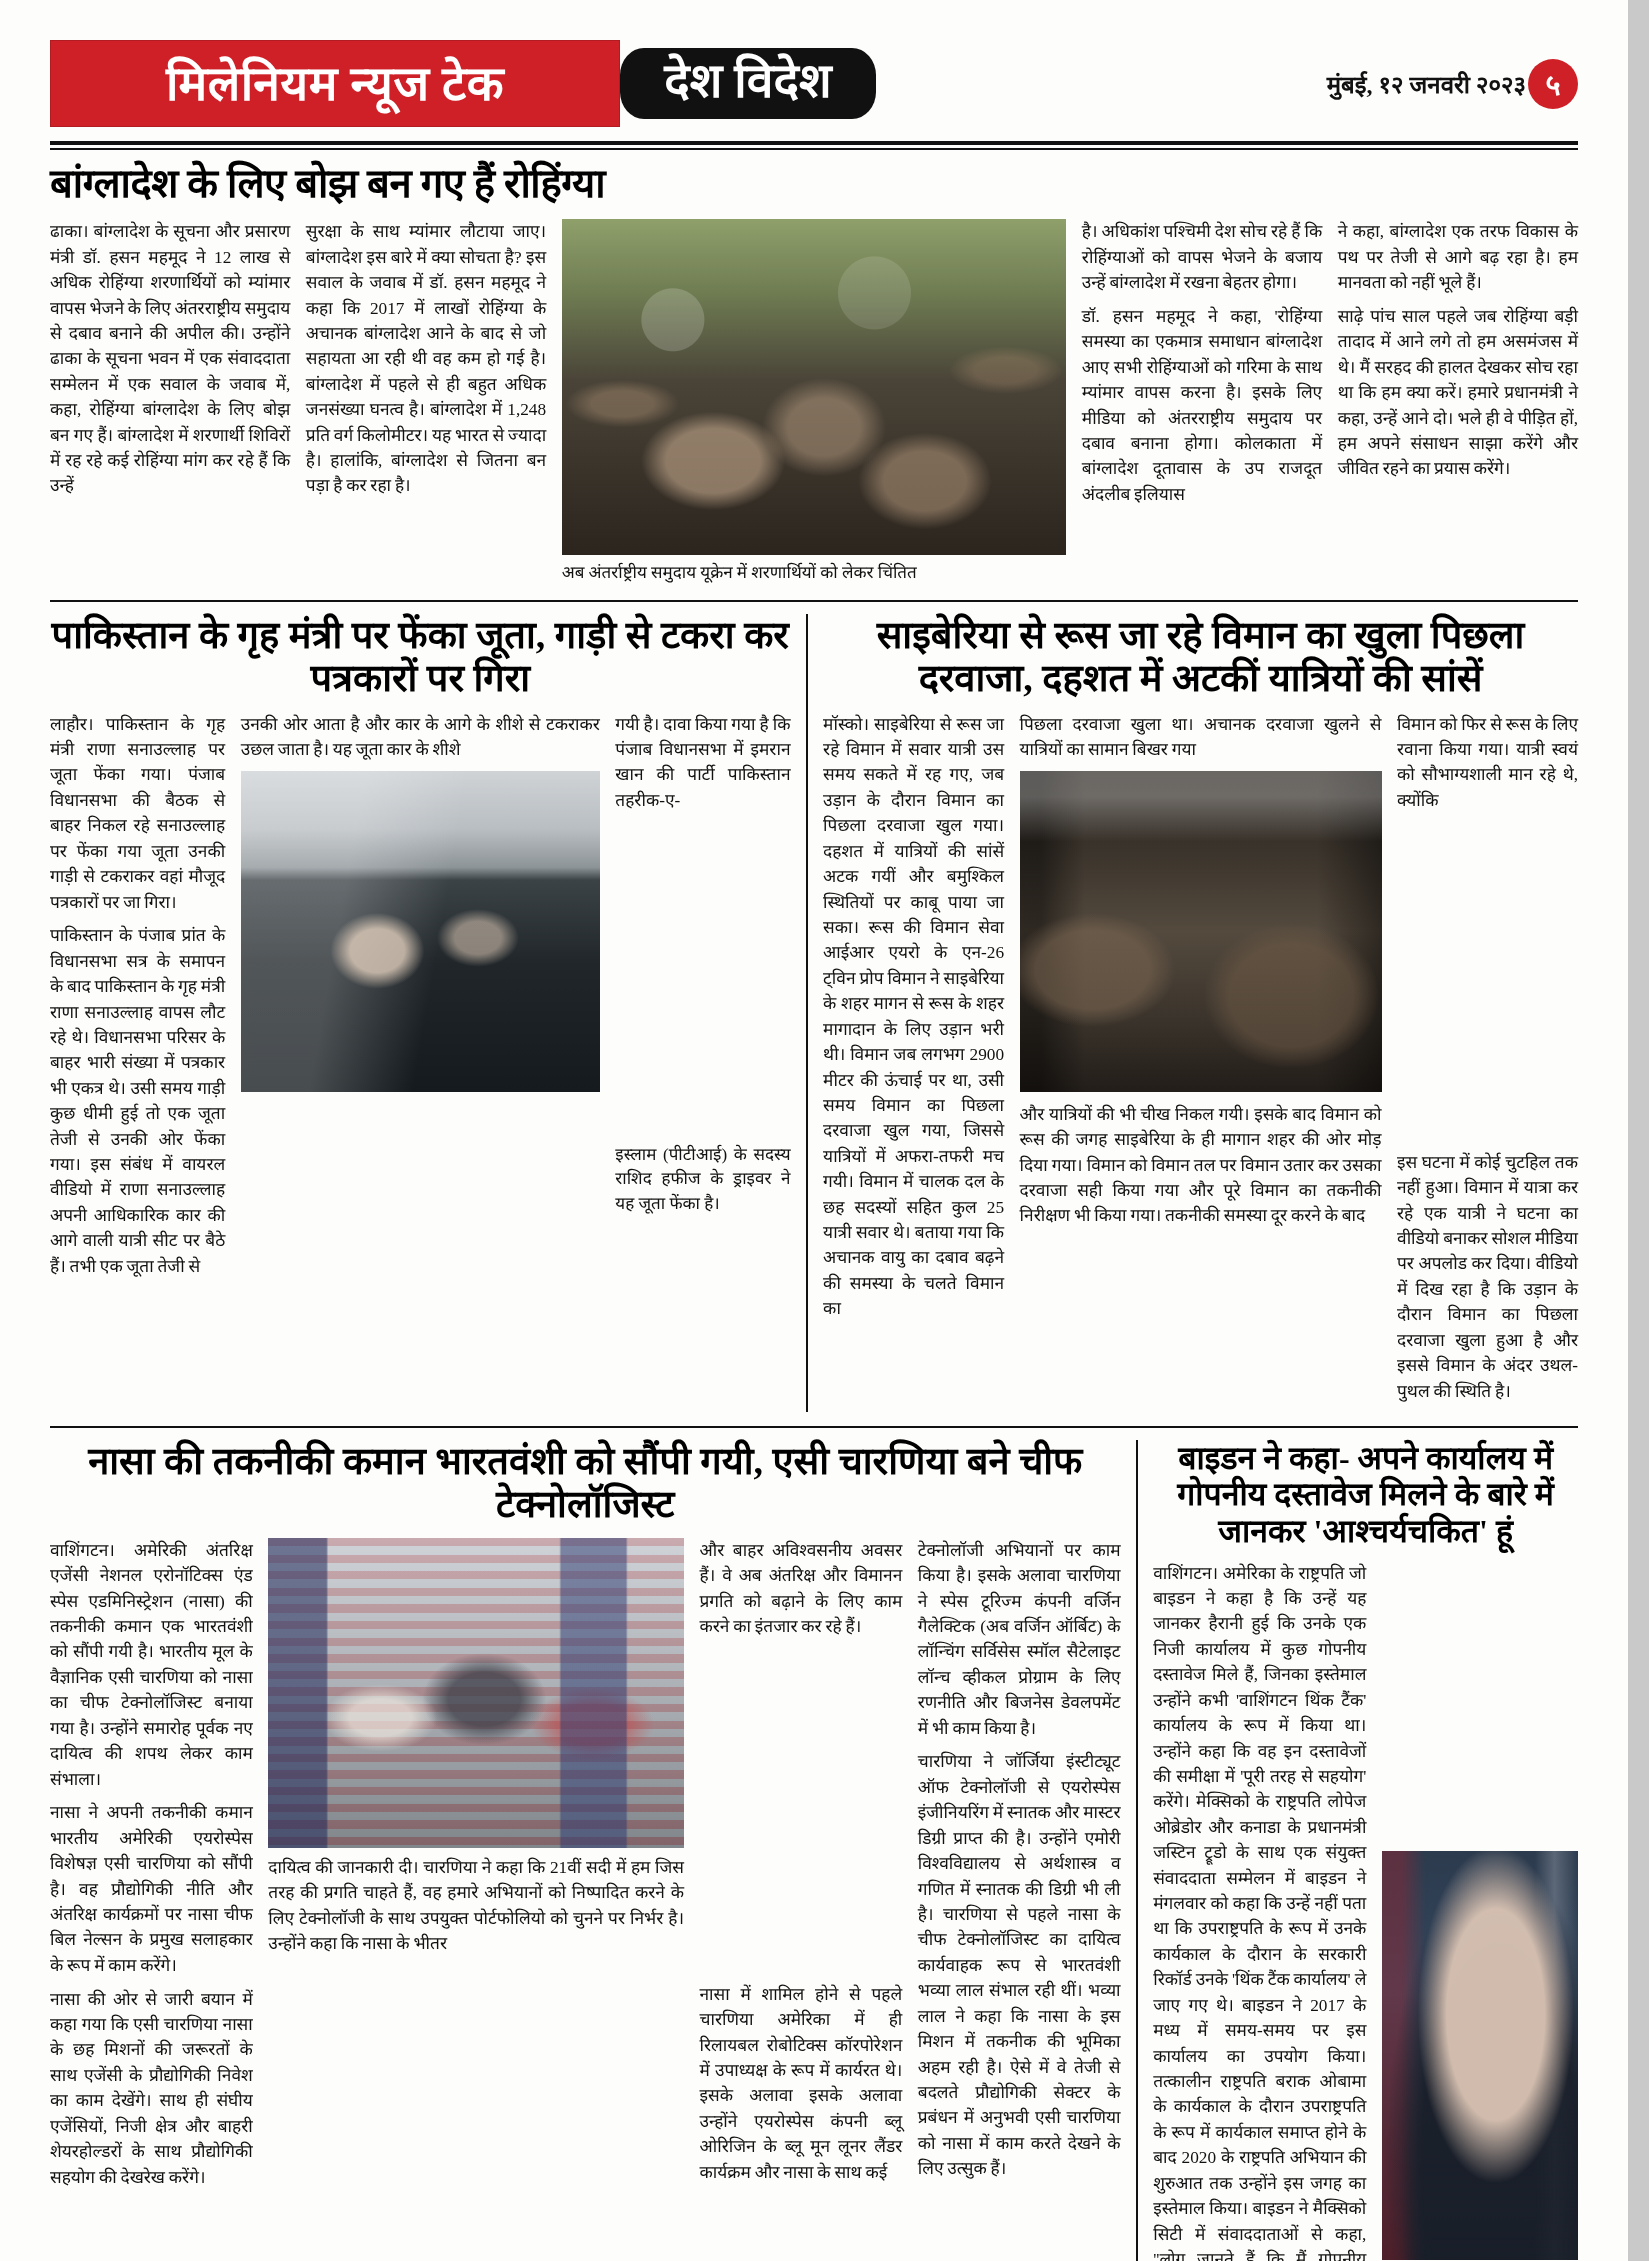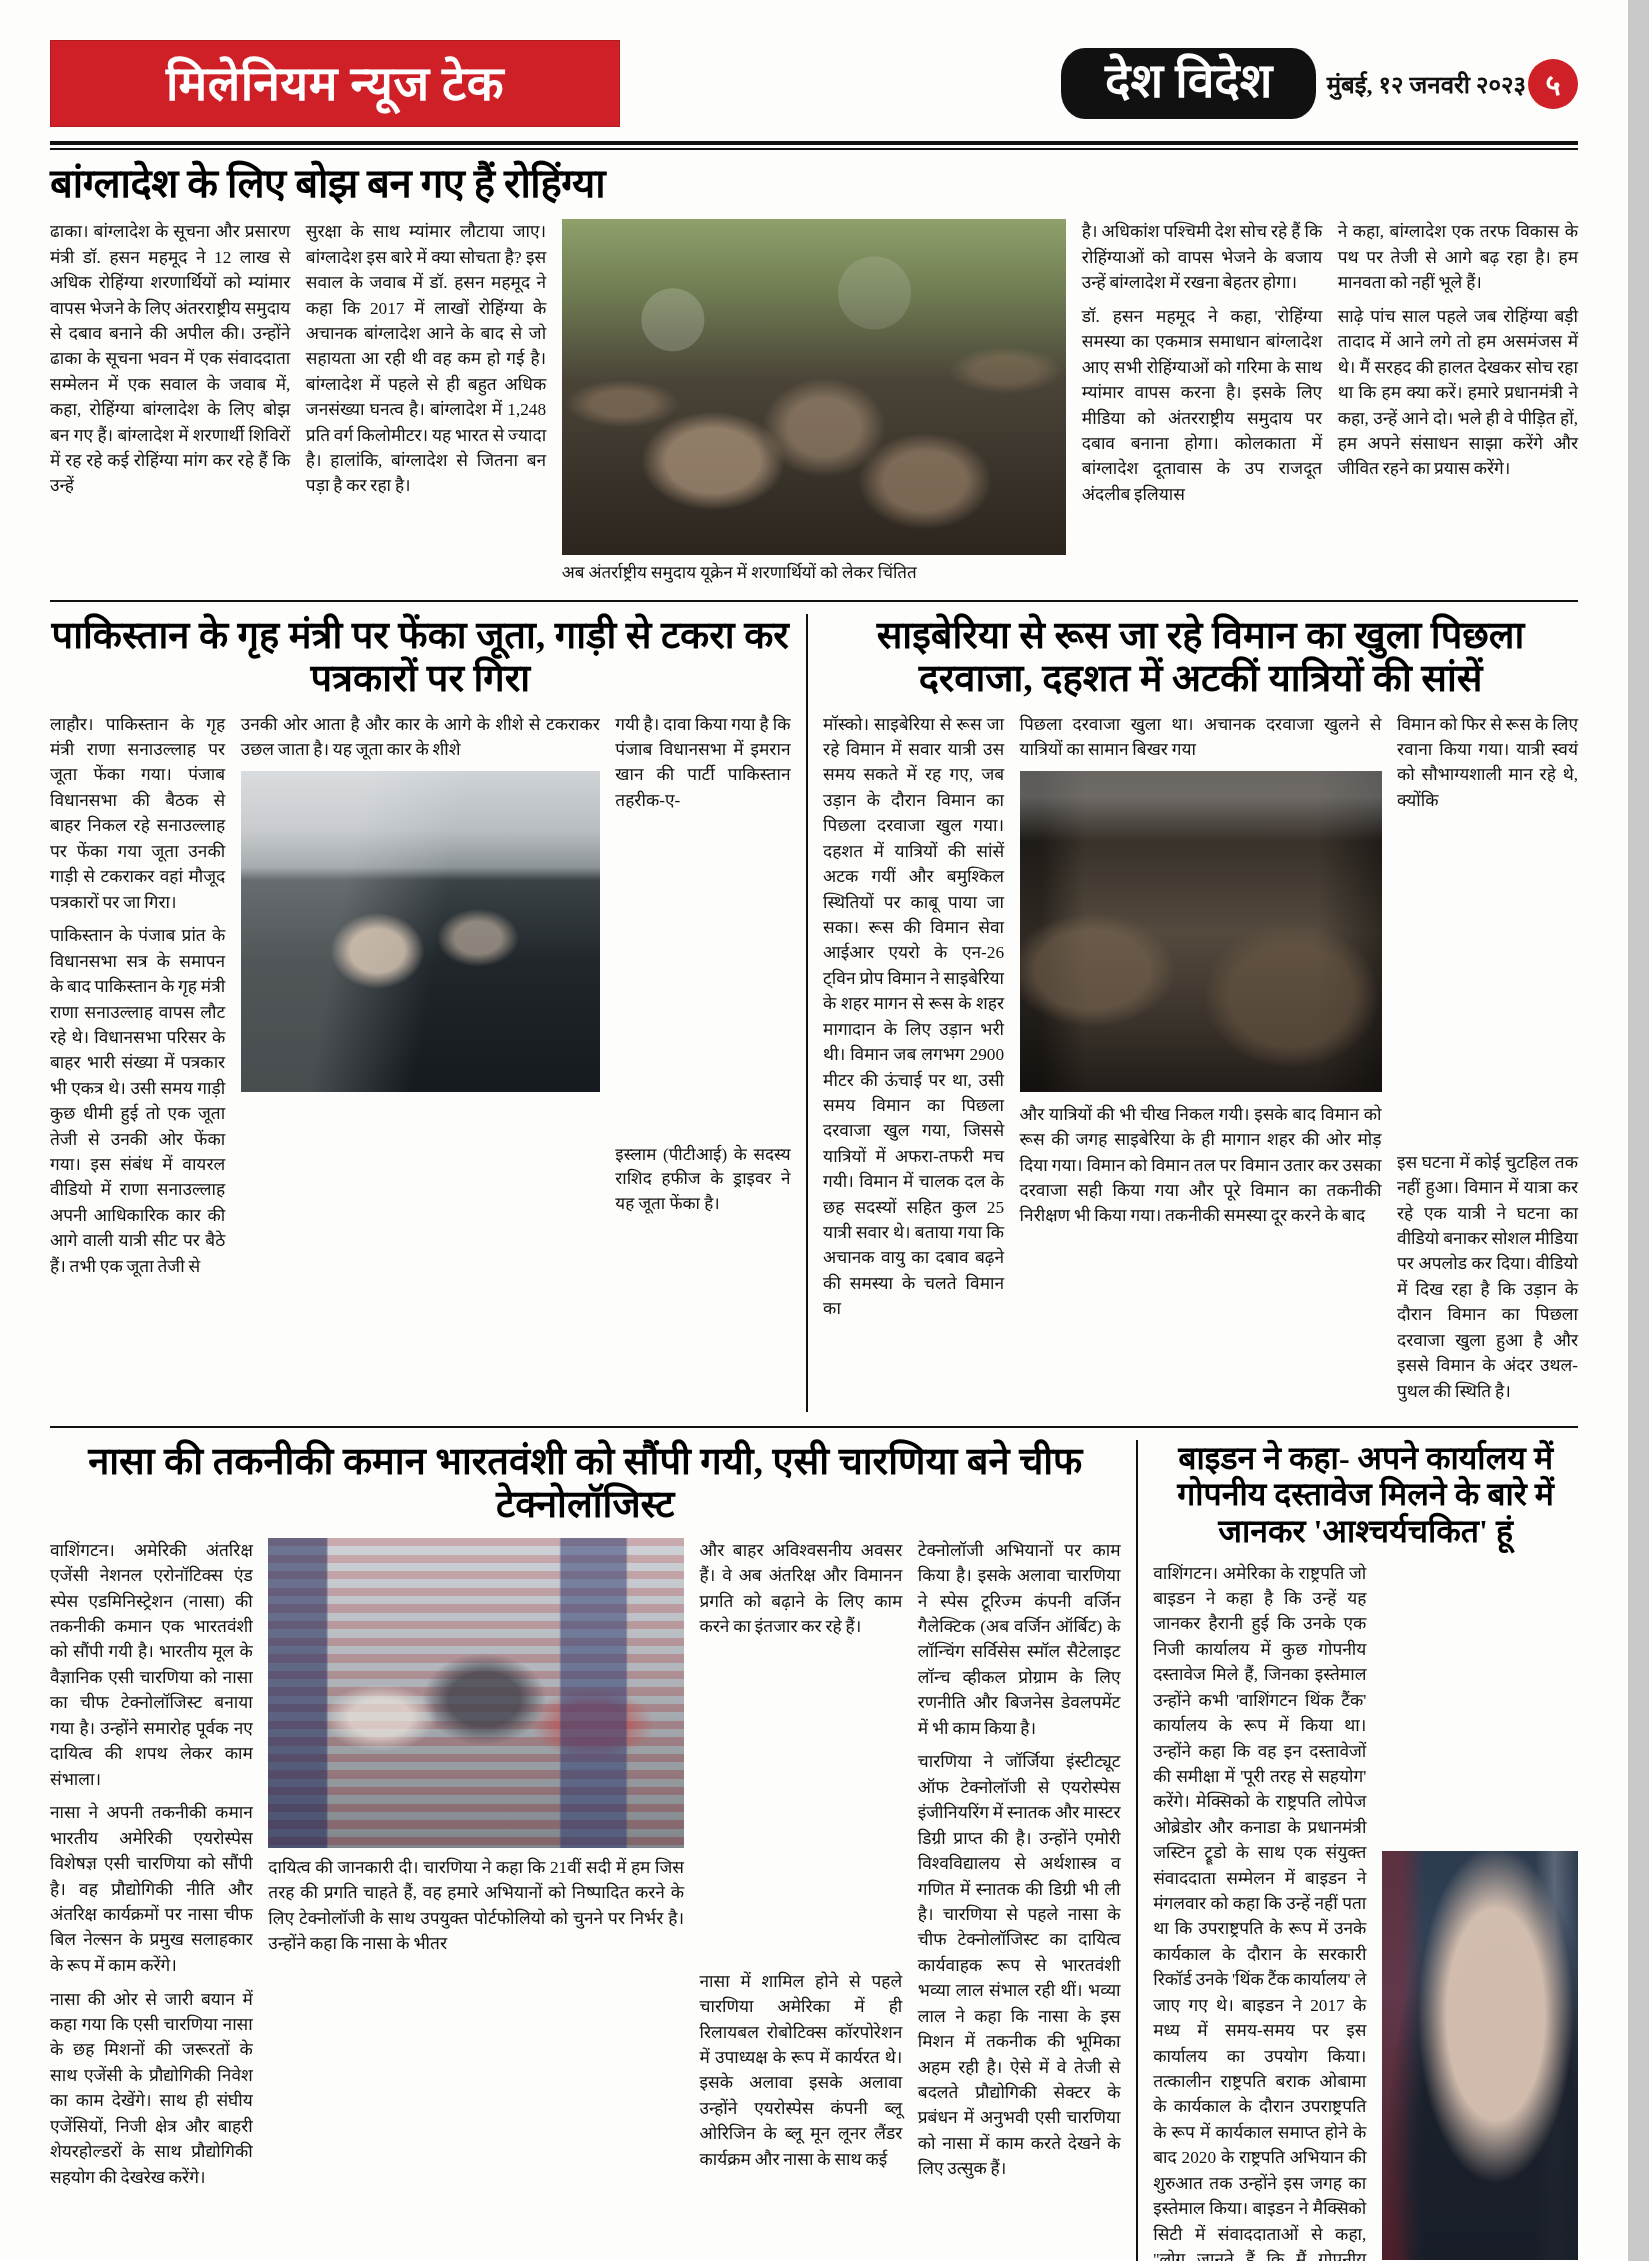--- a/index.html
+++ b/index.html
@@ -41,21 +41,21 @@
     font-weight: bold;
     font-size: 48px;
     letter-spacing: 0.5px;
     line-height: 1;
     white-space: nowrap;
   }
   .masthead-mid {
     flex: 1;
     display: flex;
     align-items: center;
-    justify-content: flex-end;
+    justify-content: flex-start;
     position: relative;
   }
   .section-title {
     background: #111111;
     color: #ffffff;
     font-family: "Liberation Serif", serif;
     font-weight: bold;
     font-size: 48px;
     padding: 9.3px 44px 13.5px 44px;
     border-radius: 24px / 27px;
@@ -345,21 +345,21 @@
           <p class="body">नासा ने अपनी तकनीकी कमान भारतीय अमेरिकी एयरोस्पेस विशेषज्ञ एसी चारणिया को सौंपी है। वह प्रौद्योगिकी नीति और अंतरिक्ष कार्यक्रमों पर नासा चीफ बिल नेल्सन के प्रमुख सलाहकार के रूप में काम करेंगे।</p>
           <p class="body">नासा की ओर से जारी बयान में कहा गया कि एसी चारणिया नासा के छह मिशनों की जरूरतों के साथ एजेंसी के प्रौद्योगिकी निवेश का काम देखेंगे। साथ ही संघीय एजेंसियों, निजी क्षेत्र और बाहरी शेयरहोल्डरों के साथ प्रौद्योगिकी सहयोग की देखरेख करेंगे।</p>
         </div>
         <div class="col" style="flex:2.05;">
           <div class="photo ph-nasa"></div>
           <p class="body" style="margin-top:7.2px;">दायित्व की जानकारी दी। चारणिया ने कहा कि 21वीं सदी में हम जिस तरह की प्रगति चाहते हैं, वह हमारे अभियानों को निष्पादित करने के लिए टेक्नोलॉजी के साथ उपयुक्त पोर्टफोलियो को चुनने पर निर्भर है। उन्होंने कहा कि नासा के भीतर</p>
         </div>
         <div class="col">
           <p class="body">और बाहर अविश्वसनीय अवसर हैं। वे अब अंतरिक्ष और विमानन प्रगति को बढ़ाने के लिए काम करने का इंतजार कर रहे हैं।</p>
           <div style="height:310px;"></div>
-          <p class="body" style="margin-top:11px;">नासा में शामिल होने से पहले चारणिया अमेरिका में ही रिलायबल रोबोटिक्स कॉरपोरेशन में उपाध्यक्ष के रूप में कार्यरत थे। इसके अलावा इसके अलावा उन्होंने एयरोस्पेस कंपनी ब्लू ओरिजिन के ब्लू मून लूनर लैंडर कार्यक्रम और नासा के साथ कई</p>
+          <p class="body" style="margin-top:24px;">नासा में शामिल होने से पहले चारणिया अमेरिका में ही रिलायबल रोबोटिक्स कॉरपोरेशन में उपाध्यक्ष के रूप में कार्यरत थे। इसके अलावा इसके अलावा उन्होंने एयरोस्पेस कंपनी ब्लू ओरिजिन के ब्लू मून लूनर लैंडर कार्यक्रम और नासा के साथ कई</p>
         </div>
         <div class="col">
           <p class="body">टेक्नोलॉजी अभियानों पर काम किया है। इसके अलावा चारणिया ने स्पेस टूरिज्म कंपनी वर्जिन गैलेक्टिक (अब वर्जिन ऑर्बिट) के लॉन्चिंग सर्विसेस स्मॉल सैटेलाइट लॉन्च व्हीकल प्रोग्राम के लिए रणनीति और बिजनेस डेवलपमेंट में भी काम किया है।</p>
           <p class="body">चारणिया ने जॉर्जिया इंस्टीट्यूट ऑफ टेक्नोलॉजी से एयरोस्पेस इंजीनियरिंग में स्नातक और मास्टर डिग्री प्राप्त की है। उन्होंने एमोरी विश्वविद्यालय से अर्थशास्त्र व गणित में स्नातक की डिग्री भी ली है। चारणिया से पहले नासा के चीफ टेक्नोलॉजिस्ट का दायित्व कार्यवाहक रूप से भारतवंशी भव्या लाल संभाल रही थीं। भव्या लाल ने कहा कि नासा के इस मिशन में तकनीक की भूमिका अहम रही है। ऐसे में वे तेजी से बदलते प्रौद्योगिकी सेक्टर के प्रबंधन में अनुभवी एसी चारणिया को नासा में काम करते देखने के लिए उत्सुक हैं।</p>
         </div>
       </div>
     </div>
 
     <div class="mid-divider"></div>
 

